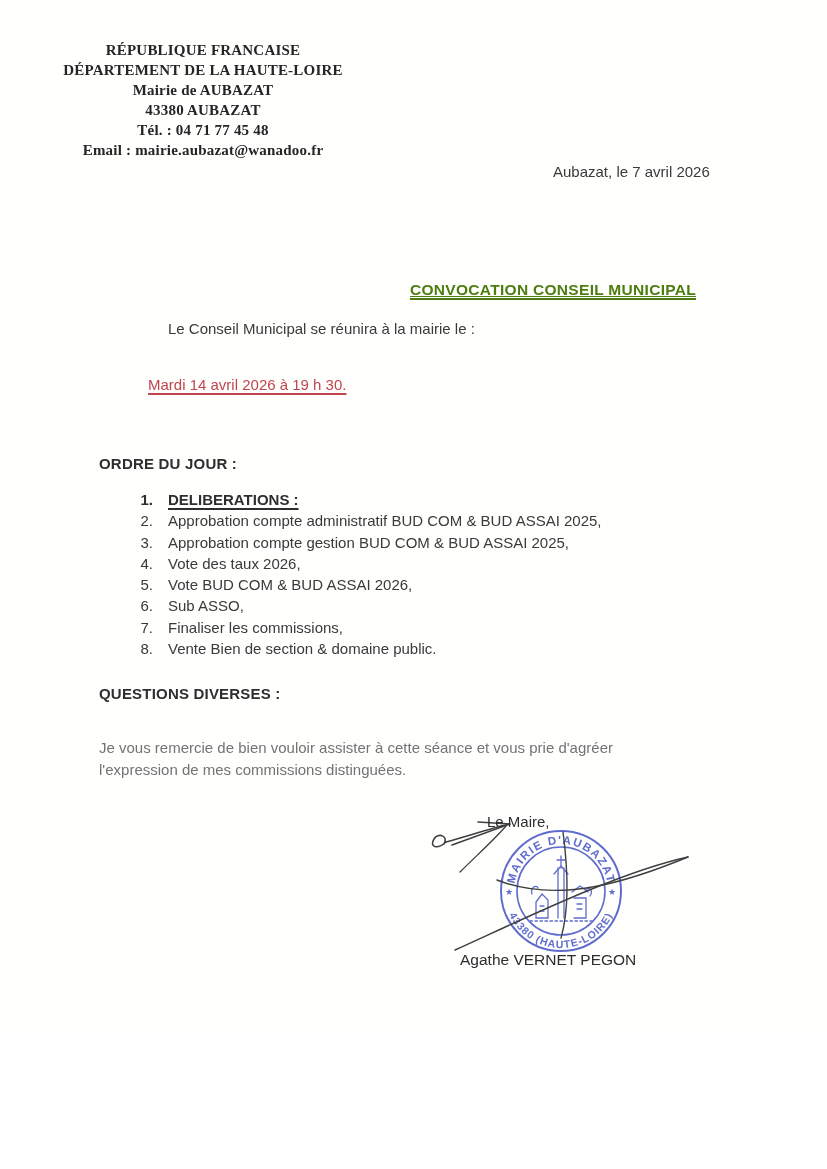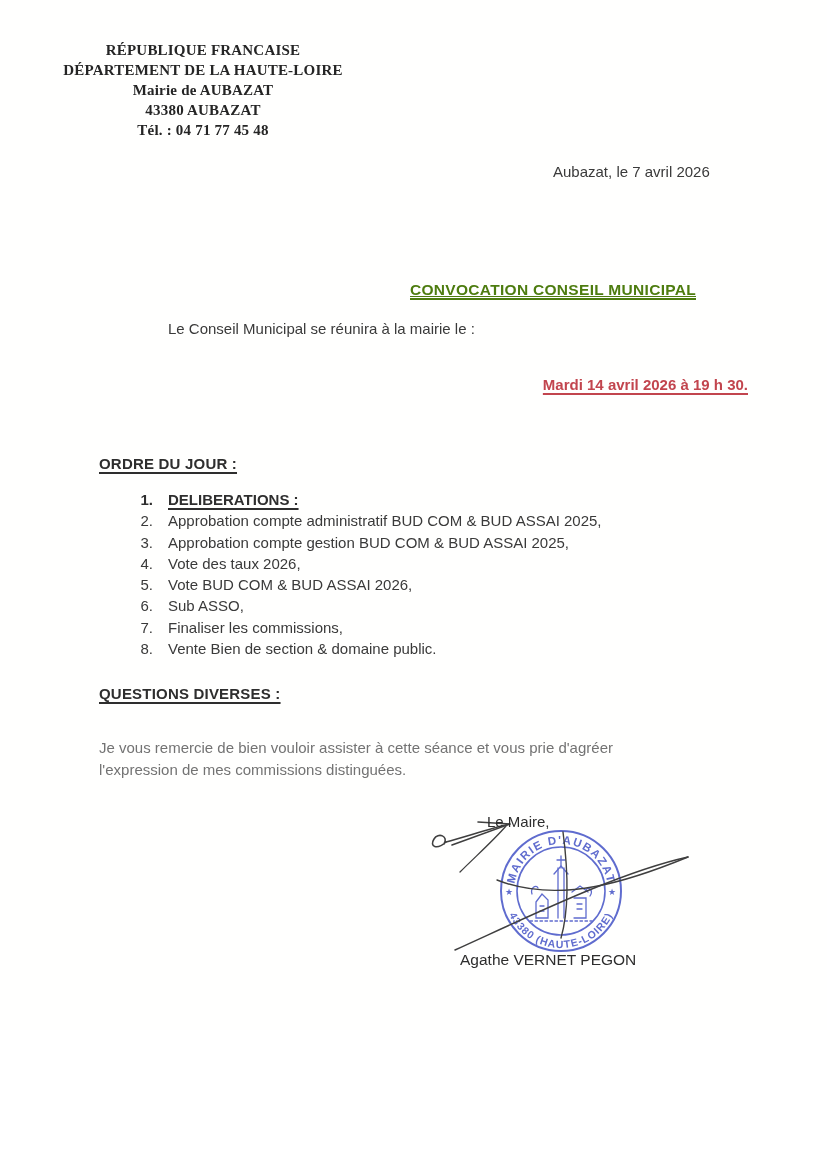--- a/index.html
+++ b/index.html
@@ -32,29 +32,29 @@
     letter-spacing:.3px;
     text-decoration:underline;
   }
   .doc-title span{text-decoration:underline;text-decoration-thickness:2px;text-underline-offset:3px;}
   .intro{
     position:absolute;left:168px;top:320px;
     font-size:15px;color:#3a3a3a;
   }
   .meeting-date{
     position:absolute;left:148px;top:376px;width:600px;
-    text-align:right;font-weight:bold;font-size:15px;
+    text-align:left;font-weight:normal;font-size:15px;
     color:#c2454e;
   }
   .meeting-date span{text-decoration:underline;text-decoration-thickness:2px;text-underline-offset:3px;}
   .section-heading{
     position:absolute;left:99px;
     font-weight:bold;font-size:15px;color:#2e2e2e;letter-spacing:.2px;
   }
-  .section-heading span{text-decoration:underline;text-decoration-thickness:2px;text-underline-offset:3px;}
+  .section-heading span{text-decoration-thickness:2px;text-underline-offset:3px;}
   .heading-ordre{top:455px;}
   .heading-questions{top:685px;}
   .agenda{
     position:absolute;left:120px;top:489px;width:620px;
     font-size:15px;color:#3a3a3a;
   }
   .agenda-row{display:flex;line-height:21.3px;}
   .agenda-num{width:48px;text-align:right;padding-right:15px;box-sizing:border-box;}
   .agenda-row.emph{font-weight:bold;color:#2e2e2e;}
   .agenda-row.emph .agenda-text{text-decoration:underline;text-decoration-thickness:2px;text-underline-offset:3px;}
@@ -77,20 +77,21 @@
 <body>
 
 <div class="page">
 
   <div class="letterhead">
     <div>RÉPUBLIQUE FRANCAISE</div>
     <div>DÉPARTEMENT DE LA HAUTE-LOIRE</div>
     <div>Mairie de AUBAZAT</div>
     <div>43380 AUBAZAT</div>
     <div>Tél. : 04 71 77 45 48</div>
+    <div>Email : mairie.aubazat@wanadoo.fr</div>
   </div>
 
   <div class="dateline">Aubazat, le 7 avril 2026</div>
 
   <div class="doc-title">
     <span>CONVOCATION CONSEIL MUNICIPAL</span>
   </div>
 
   <div class="intro">Le Conseil Municipal se réunira à la mairie le :</div>
 

